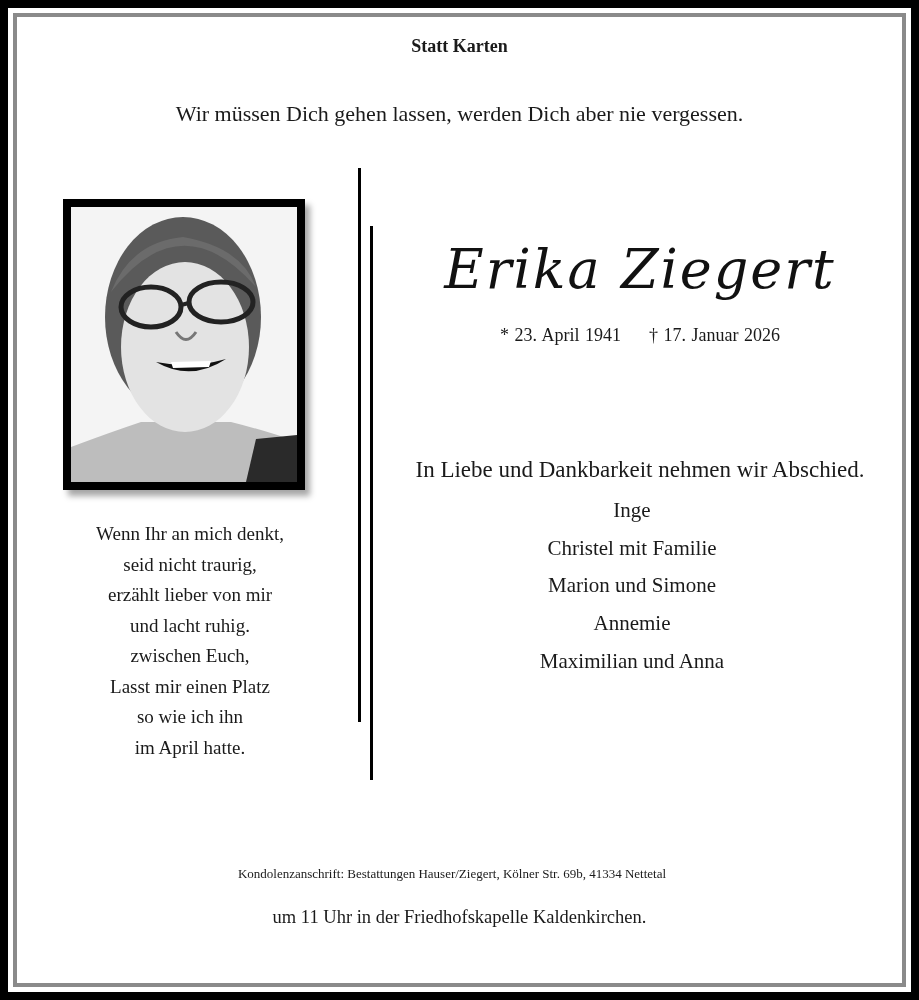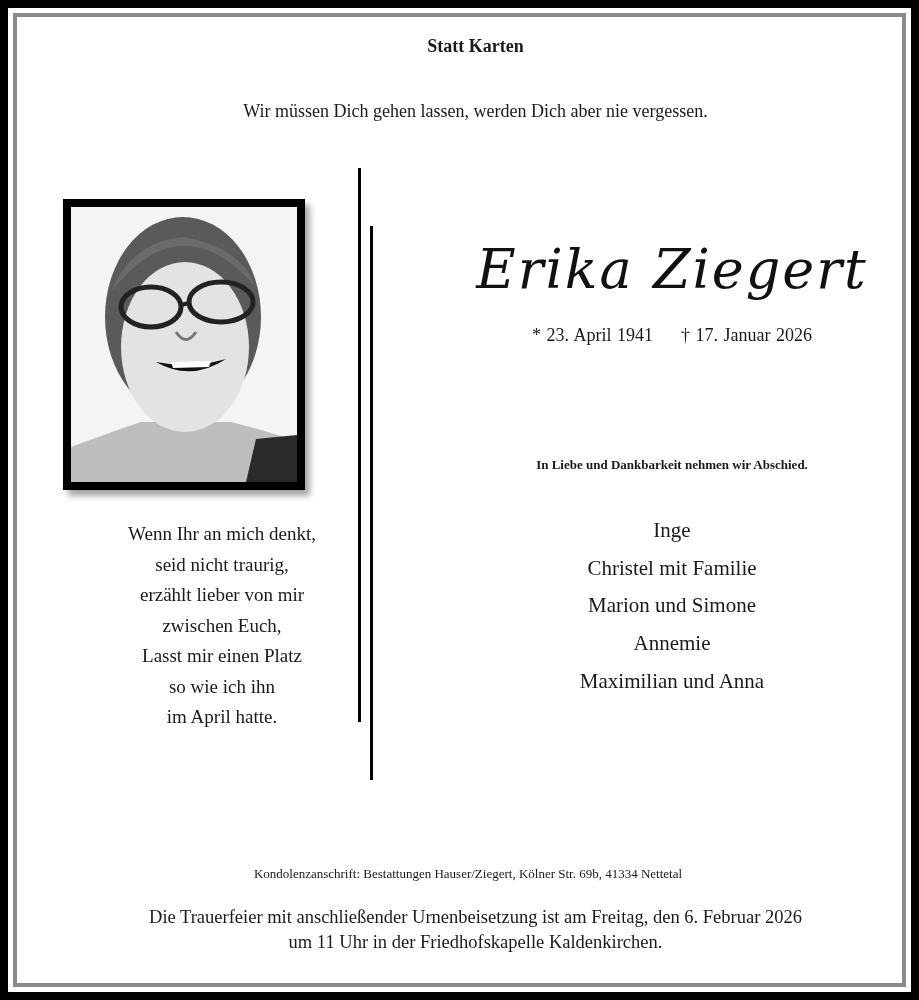--- a/index.html
+++ b/index.html
@@ -1,31 +1,31 @@
 <!DOCTYPE html>
 <html><head>
   <meta charset="utf-8">
   <style>
     html, body { margin: 0; padding: 0; background: #000; }
     body { width: 919px; height: 1000px; position: relative; overflow: hidden; font-family: "Liberation Serif", "DejaVu Serif", serif; color: #1a1a1a; }
     .paper { position: absolute; left: 8px; top: 8px; width: 903px; height: 984px; background: #fff; }
     .inner-frame { position: absolute; left: 5px; top: 5px; right: 5px; bottom: 5px; border: 4px solid #8a8a8a; background: #fff; }
-    .abs { position: absolute; text-align: center; padding-left: 32px; }
+    .abs { position: absolute; text-align: center; }
     .header-title { left: 0; right: 0; top: 36px; font-size: 18px; font-weight: bold; }
-    .motto { left: 0; right: 0; top: 101px; font-size: 18px; }
+    .motto { left: 0; right: 0; top: 101px; font-size: 22px; }
     .photo-frame { position: absolute; left: 63px; top: 199px; width: 226px; height: 275px; border: 8px solid #000; box-shadow: 5px 6px 6px rgba(0,0,0,0.35); background: #eee; overflow: hidden; }
     .photo-frame svg { display: block; width: 100%; height: 100%; }
     .poem { left: 55px; width: 270px; top: 519px; font-size: 19px; line-height: 30.5px; }
     .line-left { position: absolute; left: 358px; top: 168px; width: 3px; height: 554px; background: #000; }
     .line-right { position: absolute; left: 370px; top: 226px; width: 3px; height: 554px; background: #000; }
     .name { left: 420px; width: 440px; top: 238px; font-family: "DejaVu Serif", serif; font-style: italic; font-size: 54px; letter-spacing: 2px; color: #111; text-align: center; }
     .dates { left: 420px; width: 440px; top: 325px; font-size: 18px; word-spacing: 1px; }
     .dates .gap { display: inline-block; width: 28px; }
-    .farewell { left: 400px; width: 480px; top: 457px; font-size: 13px; font-weight: bold; }
-    .mourners { left: 400px; width: 480px; top: 492px; font-size: 21px; line-height: 37.7px; margin-top: 20px; }
+    .farewell { left: 400px; width: 480px; top: 457px; font-size: 23px; }
+    .mourners { left: 392px; width: 480px; top: 492px; font-size: 21px; line-height: 37.7px; }
     .condolence { left: 0; right: 15px; top: 866px; font-size: 13px; }
     .ceremony { left: 0; right: 0; top: 905px; font-size: 18.5px; line-height: 25px; }
   </style>
 </head>
 <body>
 
 <div class="paper">
   <div class="inner-frame"></div>
 </div>
 
@@ -47,20 +47,21 @@
     <path d="M85 155 Q120 175 155 152 Q120 162 85 155 Z" fill="#111"></path>
     <path d="M100 155 L140 154 L138 160 L102 161 Z" fill="#fff"></path>
     <path d="M105 125 Q115 140 125 125" fill="none" stroke="#777" stroke-width="3"></path>
   </svg>
 </div>
 
 <div class="abs poem">
   <div>Wenn Ihr an mich denkt,</div>
   <div>seid nicht traurig,</div>
   <div>erzählt lieber von mir</div>
+  <div>und lacht ruhig.</div>
   <div>zwischen Euch,</div>
   <div>Lasst mir einen Platz</div>
   <div>so wie ich ihn</div>
   <div>im April hatte.</div>
 </div>
 
 <div class="line-left"></div>
 <div class="line-right"></div>
 
 <div class="abs name">Erika Ziegert</div>
@@ -73,15 +74,14 @@
 <div class="abs mourners">
   <div>Inge</div>
   <div>Christel mit Familie</div>
   <div>Marion und Simone</div>
   <div>Annemie</div>
   <div>Maximilian und Anna</div>
 </div>
 
 <div class="abs condolence">Kondolenzanschrift: Bestattungen Hauser/Ziegert, Kölner Str. 69b, 41334 Nettetal</div>
 <div class="abs ceremony">
-  <div>Die Trauerfeier mit anschließender Urnenbeisetzung ist am Freitag, den 6. Februar 2026</div>
   <div>um 11 Uhr in der Friedhofskapelle Kaldenkirchen.</div>
 </div>
 
 </body></html>

